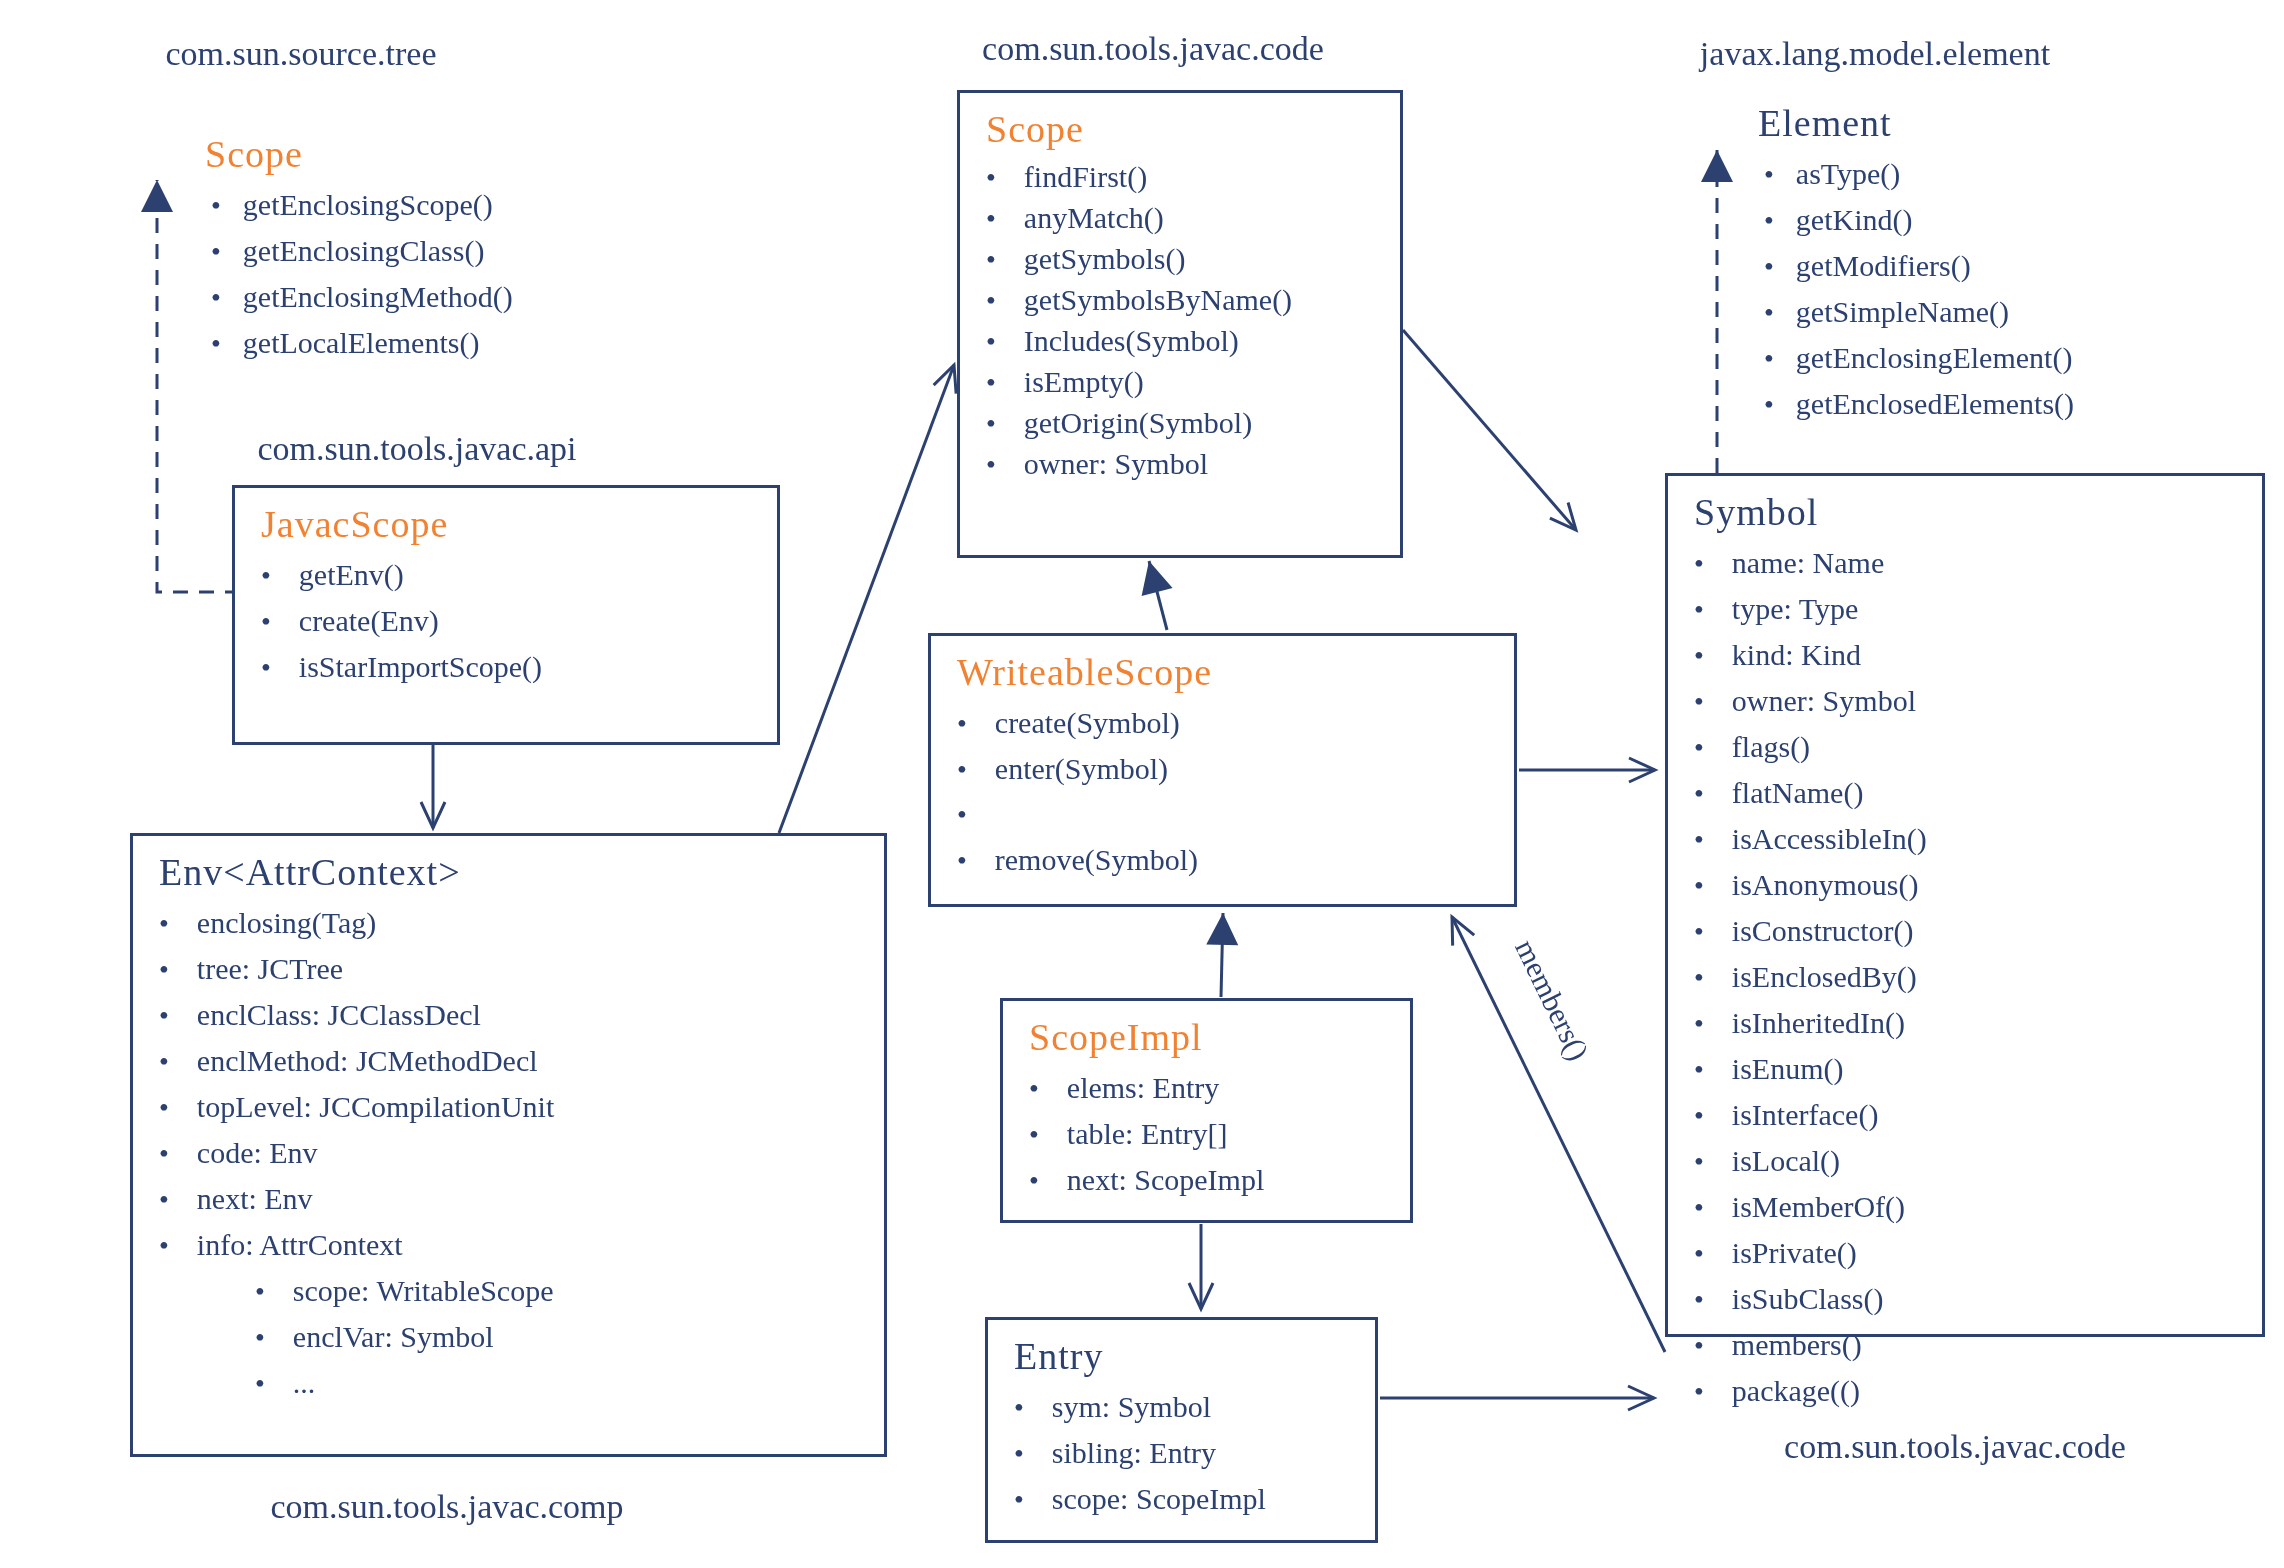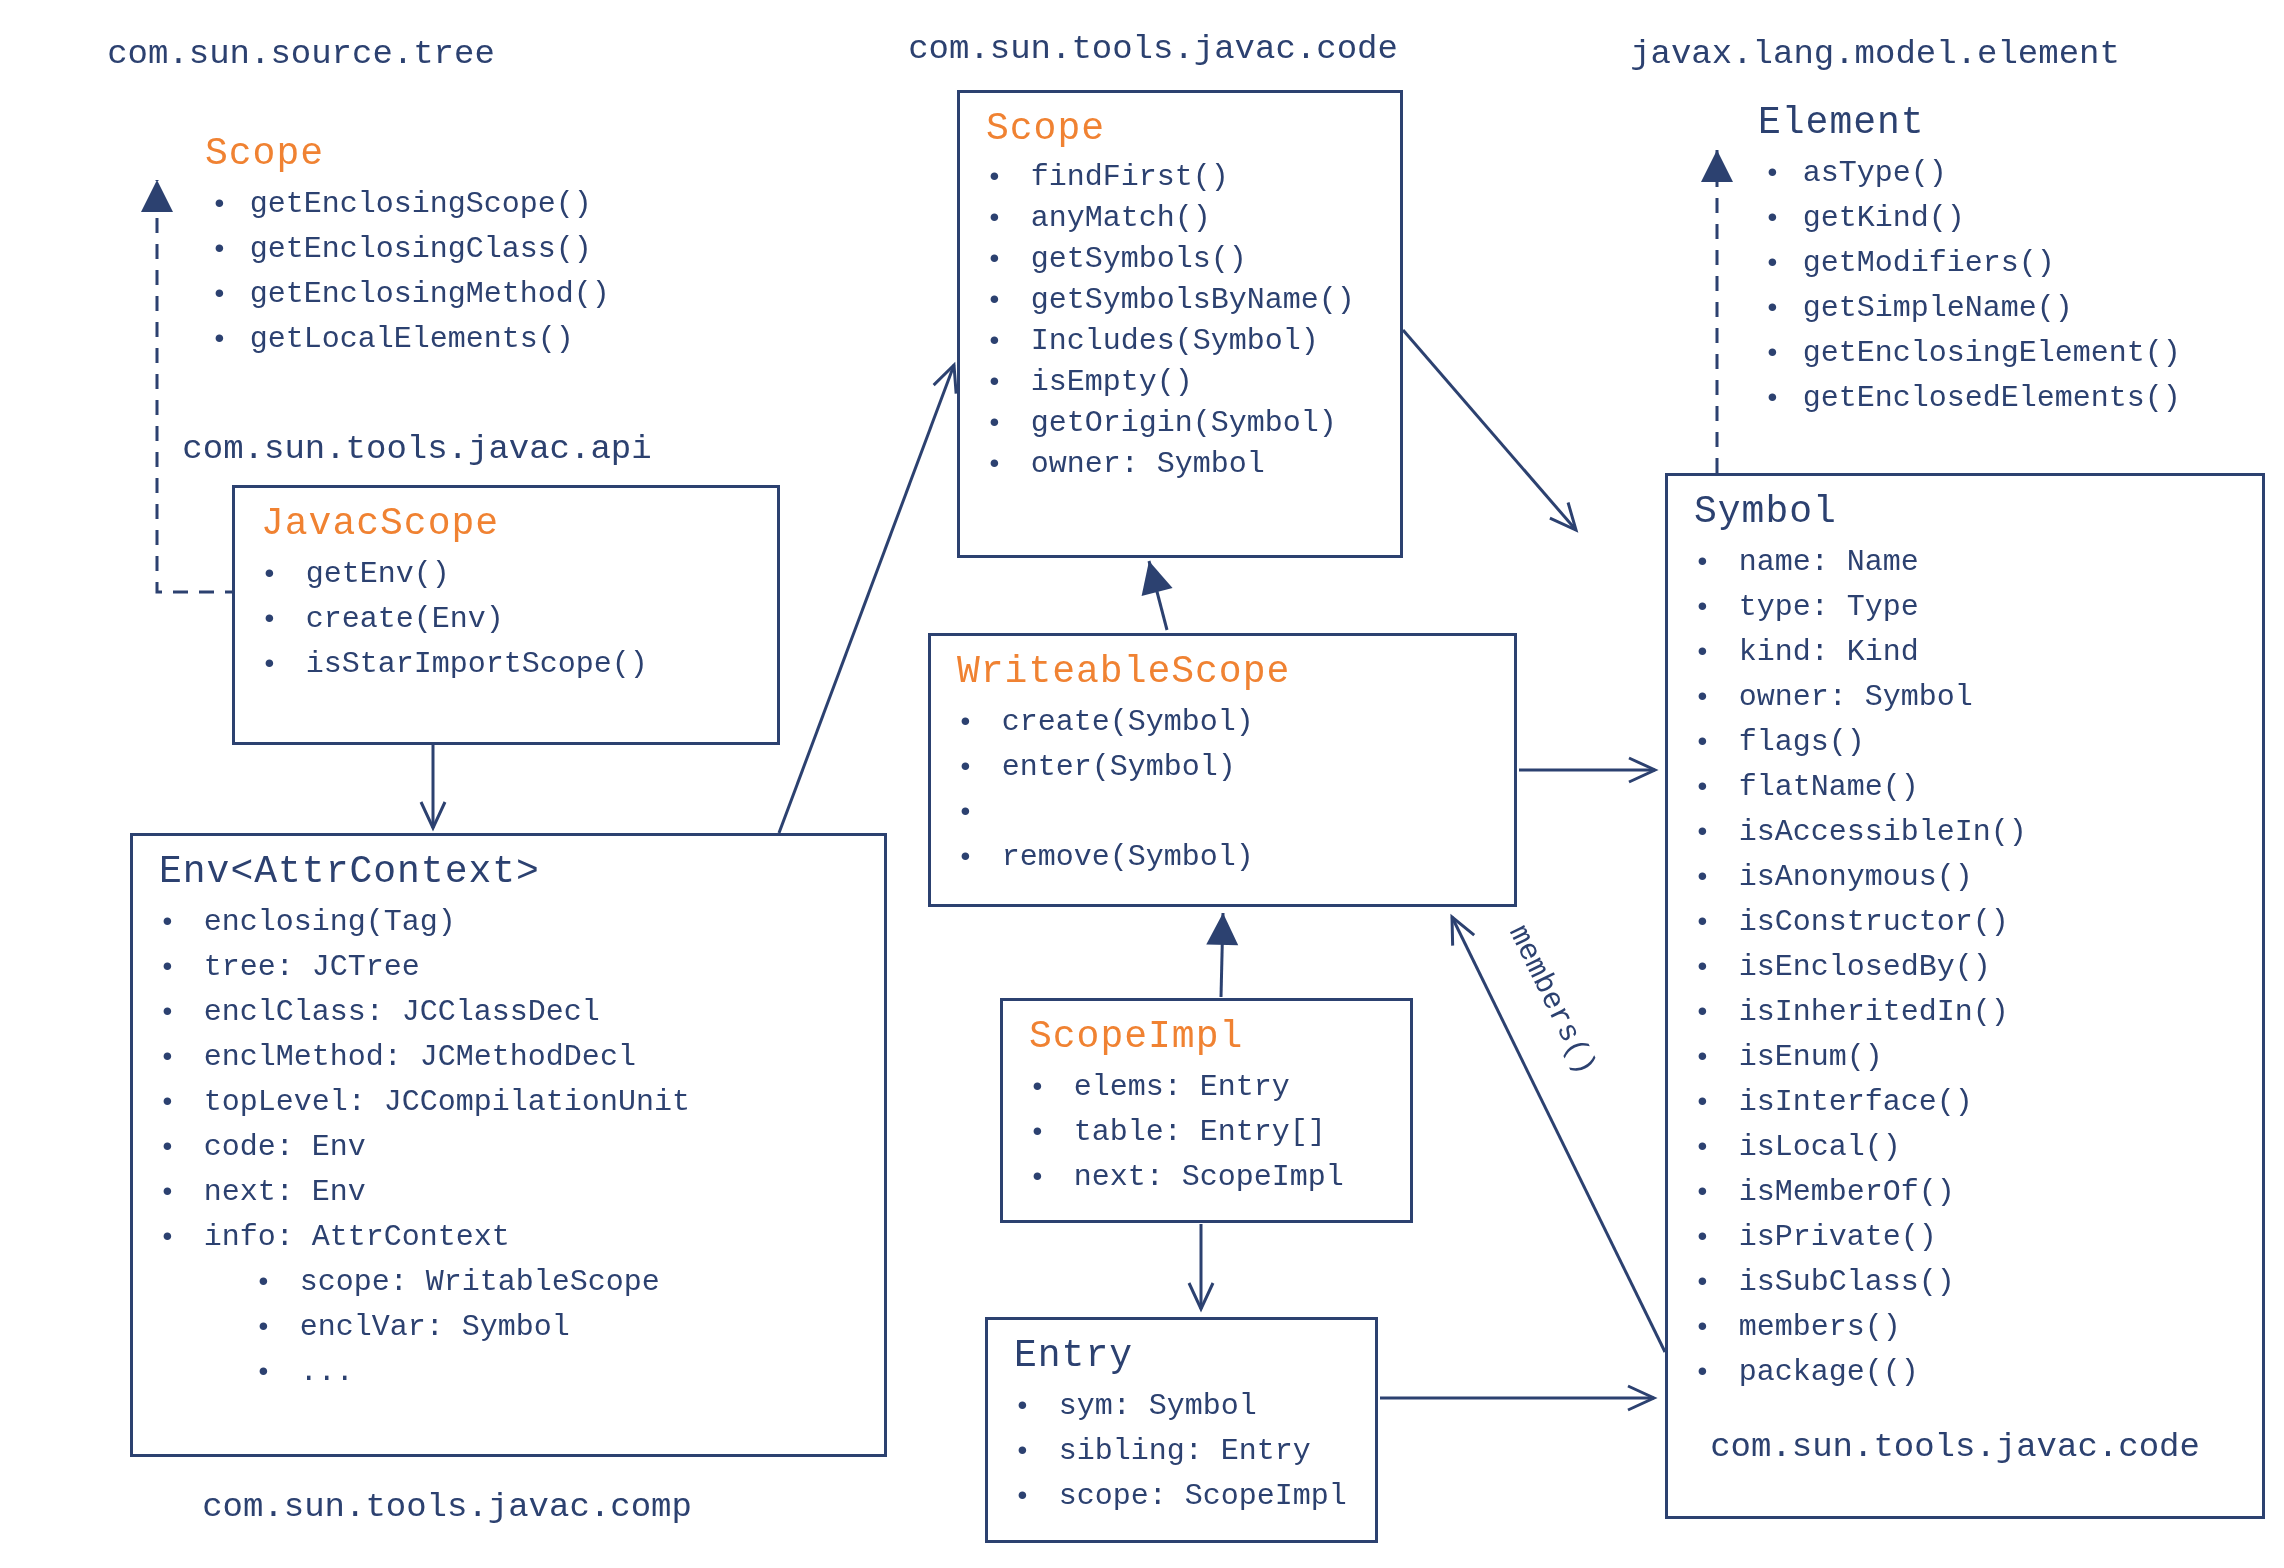--- a/index.html
+++ b/index.html
@@ -1,18 +1,18 @@
 <!DOCTYPE html>
 <html><head>
 <meta charset="utf-8">
 <style>
   html,body{margin:0;padding:0;background:#ffffff;}
   .canvas{
     position:relative;width:2284px;height:1568px;background:#ffffff;
-    font-family:Liberation Mono, monospace;color:#2c4170;overflow:hidden;
+    font-family:Liberation Serif, serif;color:#2c4170;overflow:hidden;
   }
   svg.wires{position:absolute;left:0;top:0;z-index:0;}
   .pkg{
     position:absolute;z-index:2;font-size:34px;line-height:42px;
     color:#2c4170;white-space:nowrap;transform:translateX(-50%);
   }
   .uml-box{
     position:absolute;z-index:1;background:#ffffff;
     border:3px solid #2c4170;box-sizing:border-box;
     padding:8px 14px 0 26px;
@@ -195,21 +195,21 @@
         <li>
           <span class="bullet">•</span>
         </li>
         <li>
           <span class="bullet">•</span>
           <span class="item-text">remove(Symbol)</span>
         </li>
       </ul>
   </div>
 
-  <div class="uml-box" style="left:1665px;top:473px;width:600px;height:1046px;">
+  <div class="uml-box" style="left:1665px;top:473px;width:600px;height:864px;">
     <span class="cls-title navy">Symbol</span>
     <ul class="members">
         <li>
           <span class="bullet">•</span>
           <span class="item-text">name: Name</span>
         </li>
         <li>
           <span class="bullet">•</span>
           <span class="item-text">type: Type</span>
         </li>

